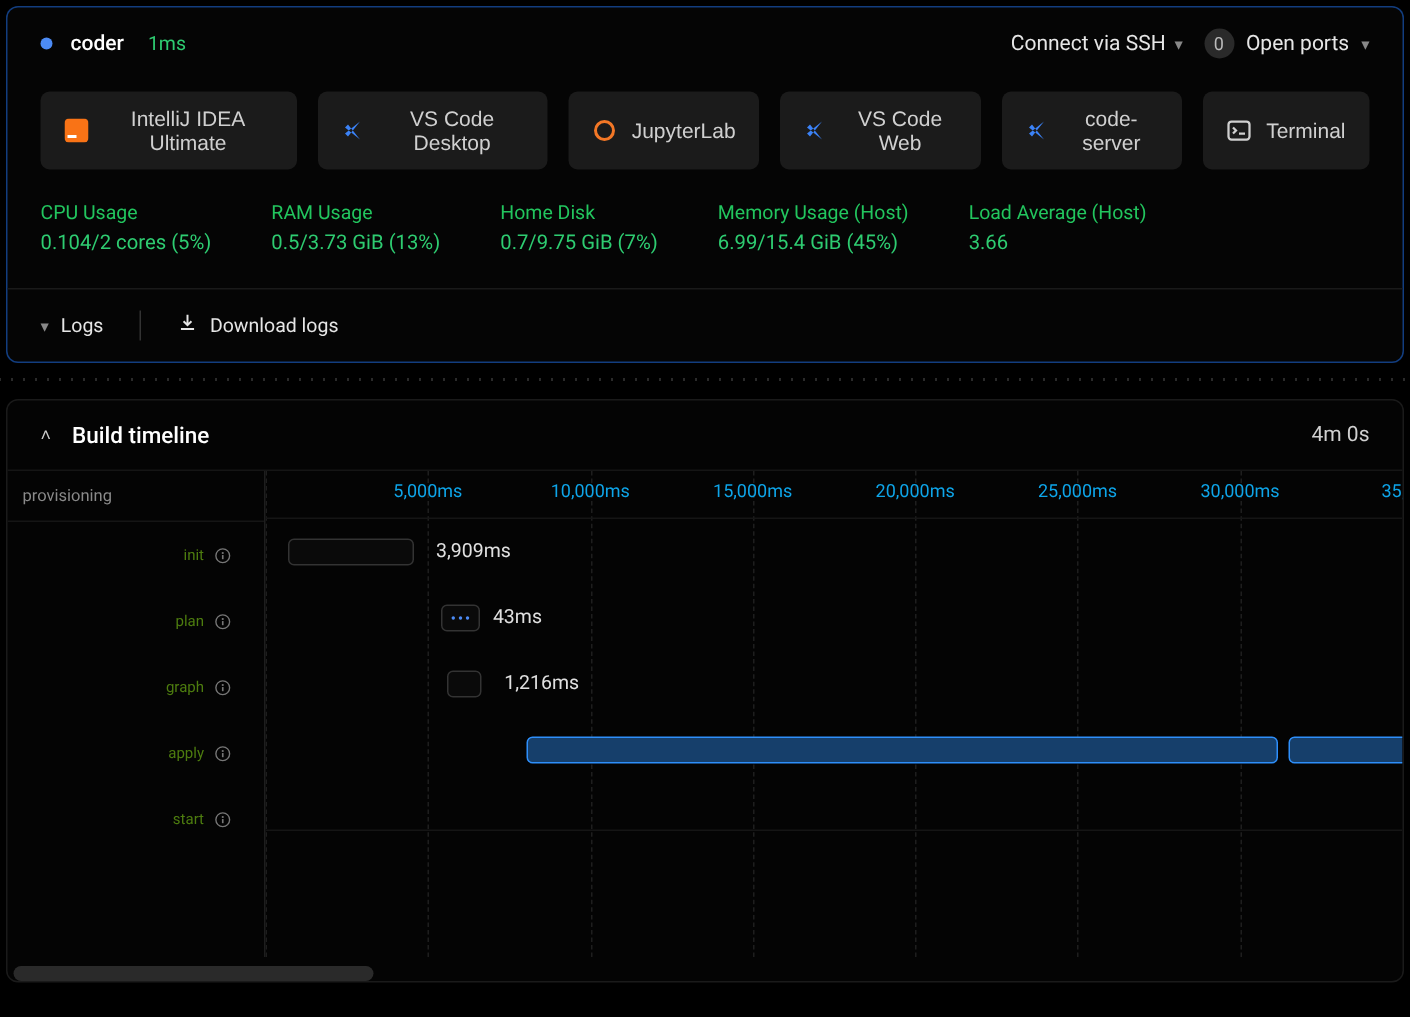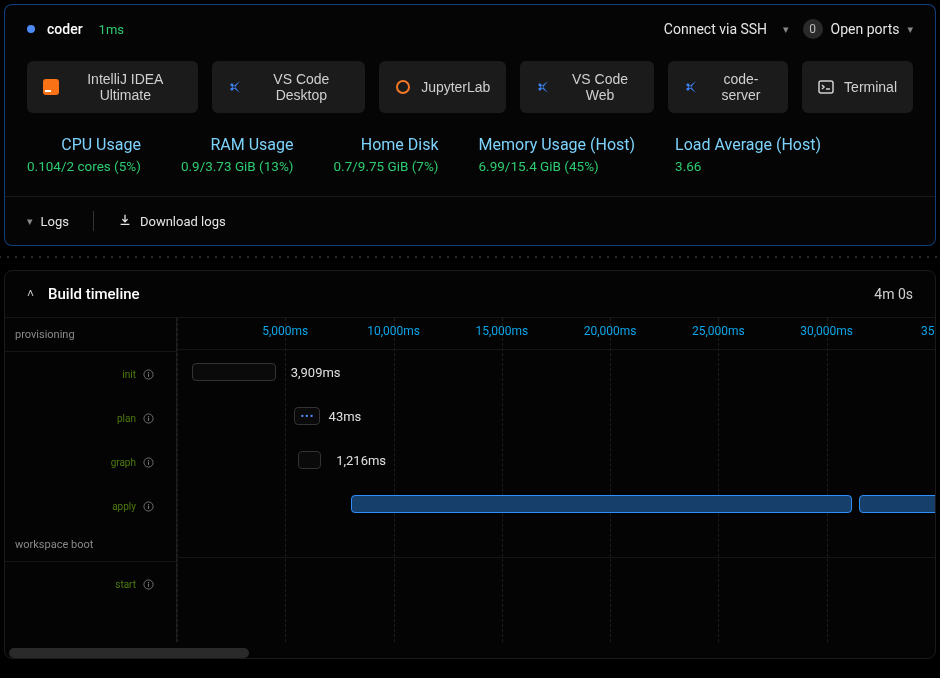--- a/index.html
+++ b/index.html
@@ -27,21 +27,21 @@
   }
   .status-dot {
     width: 8px; height: 8px;
     border-radius: 50%;
     background: #4c8bf5;
     margin-right: 12px;
   }
   .agent-name { color:#fff; font-weight: 500; font-size: 14px; }
   .agent-latency { color:#2ecc71; margin-left: 16px; font-size: 13px; }
   .agent-header-right { margin-left: auto; display:flex; align-items:center; gap:14px; }
-  .ssh-btn { color:#e6e6e6; font-size:14px; display:flex; align-items:center; gap:16px; cursor:pointer;}
+  .ssh-btn { color:#e6e6e6; font-size:14px; display:flex; align-items:center; gap:6px; cursor:pointer;}
   .chev-down { font-size:11px; color:#888; }
   .ports-pill {
     display:flex; align-items:center; gap:8px;
     color:#e6e6e6; font-size:14px; cursor:pointer;
   }
   .ports-badge {
     background:#2a2a2a; color:#bbb;
     width:20px; height:20px; border-radius:50%;
     display:flex; align-items:center; justify-content:center;
     font-size:12px;
@@ -57,21 +57,21 @@
     display:flex; align-items:center; gap:10px;
     font-size:14px; cursor:pointer;
   }
   .app-icon { width:16px; height:16px; display:inline-flex; align-items:center; justify-content:center; }
 
   
   .stats {
     display:flex; gap:40px;
     padding: 0 22px 22px;
   }
-  .stat-label { color:#7dd3fc; font-size:16px; margin-bottom:4px;text-align:right;}
+  .stat-label { color:#22c55e; font-size:13px; margin-bottom:4px;}
   .stat-value { color:#2ecc71; font-size:13.5px; }
 
   
   .logs-bar {
     display:flex; align-items:center; gap:24px;
     padding: 14px 22px;
     border-top: 1px solid #1a1a1a;
   }
   .logs-toggle, .download-logs { color:#e6e6e6; display:flex; align-items:center; gap:8px; cursor:pointer; }
   .divider-v { width:1px; height:20px; background:#333; }
@@ -270,21 +270,21 @@
     </button>
   </div>
 
   <div class="stats">
     <div>
       <div class="stat-label">CPU Usage</div>
       <div class="stat-value">0.104/2 cores (5%)</div>
     </div>
     <div>
       <div class="stat-label">RAM Usage</div>
-      <div class="stat-value">0.9/3.73 GiB (13%)</div>
+      <div class="stat-value">0.5/3.73 GiB (13%)</div>
     </div>
     <div>
       <div class="stat-label">Home Disk</div>
       <div class="stat-value">0.7/9.75 GiB (7%)</div>
     </div>
     <div>
       <div class="stat-label">Memory Usage (Host)</div>
       <div class="stat-value">6.99/15.4 GiB (45%)</div>
     </div>
     <div>
@@ -357,21 +357,20 @@
         <div class="row-label">
           <span>apply</span>
           <span class="info-icon">
               <svg width="11" height="11" viewBox="0 0 12 12">
                 <circle cx="6" cy="6" r="5" fill="none" stroke="#777"></circle>
                 <circle cx="6" cy="4" r="0.8" fill="#777"></circle>
                 <rect x="5.4" y="5.5" width="1.2" height="3" fill="#777"></rect>
               </svg>
             </span>
         </div>
-        <div class="group-label grp-divider">workspace boot</div>
         <div class="row-label">
           <span>start</span>
           <span class="info-icon">
               <svg width="11" height="11" viewBox="0 0 12 12">
                 <circle cx="6" cy="6" r="5" fill="none" stroke="#777"></circle>
                 <circle cx="6" cy="4" r="0.8" fill="#777"></circle>
                 <rect x="5.4" y="5.5" width="1.2" height="3" fill="#777"></rect>
               </svg>
             </span>
         </div>

